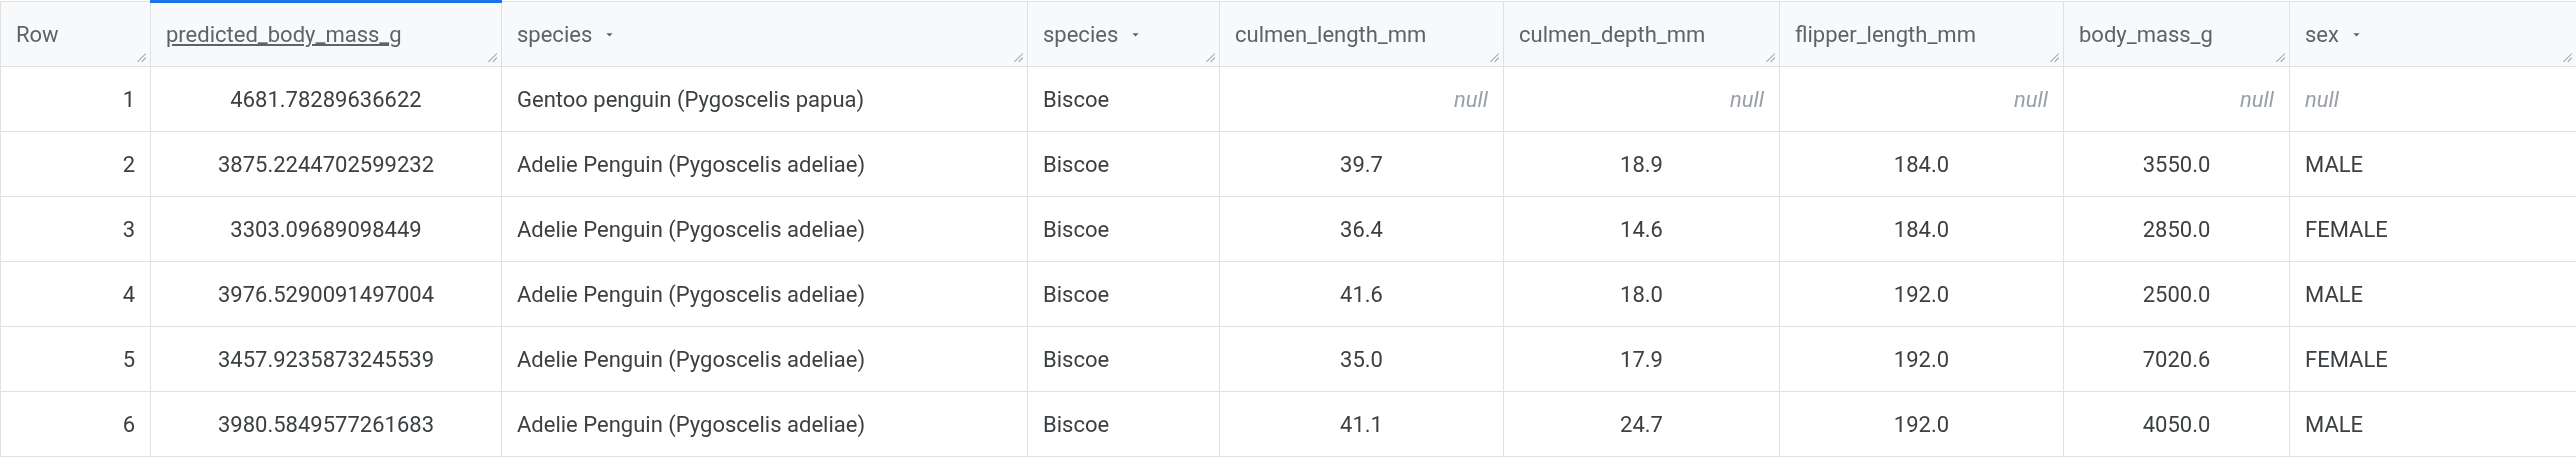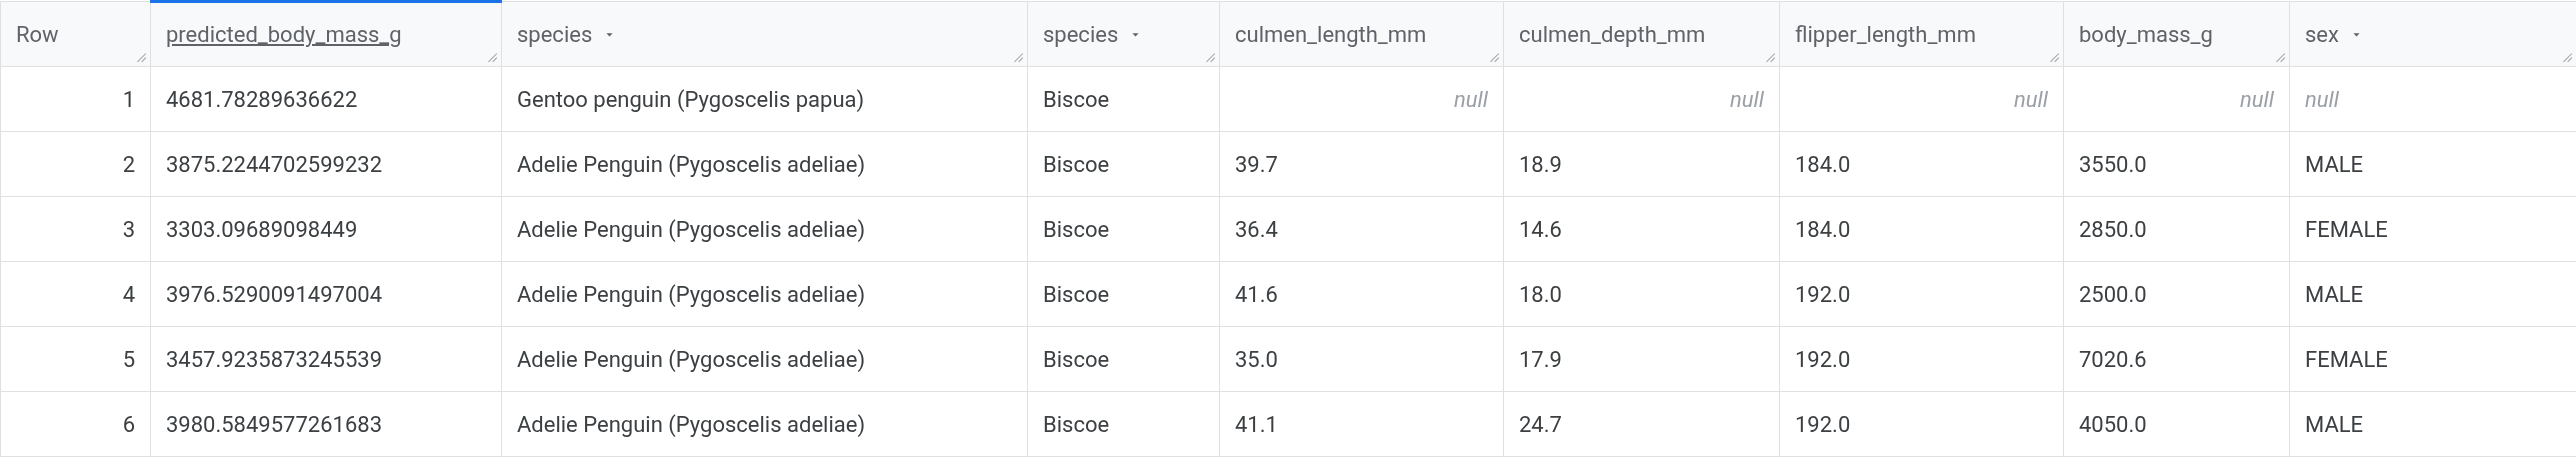--- a/index.html
+++ b/index.html
@@ -39,21 +39,21 @@
   }
   .resize-handle {
     position: absolute;
     right: 1.7px;
     bottom: 1.7px;
     width: 13.4px;
     height: 13.4px;
     pointer-events: auto;
   }
   .resize-handle svg { display:block; }
-  .num { text-align: left; font-variant-numeric: tabular-nums; }
+  .num { text-align: center; font-variant-numeric: tabular-nums; }
   .row-idx { text-align: right; color:#3c4043; }
   .null { color:#9aa0a6; font-style: italic; text-align:right;}
   .null-left { color:#9aa0a6; font-style: italic; text-align:left;}
   .dropdown-icon {
     display:inline-block;
     vertical-align: middle;
     margin-left: 5px;
   }
   .hdr-flex { display:flex; align-items:center; gap:5px; }
   col.c-row { width:150px; }

